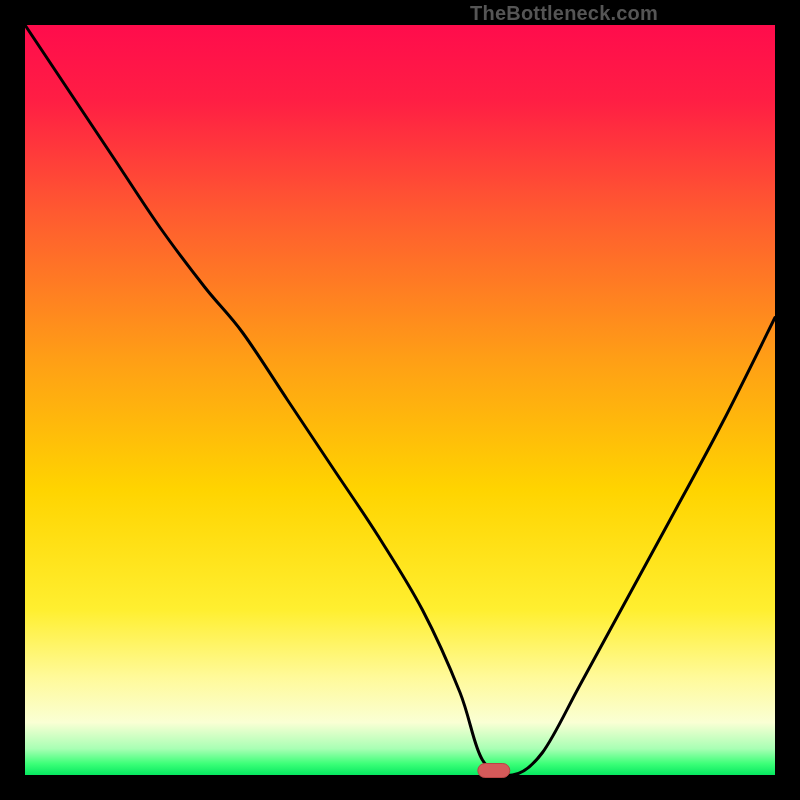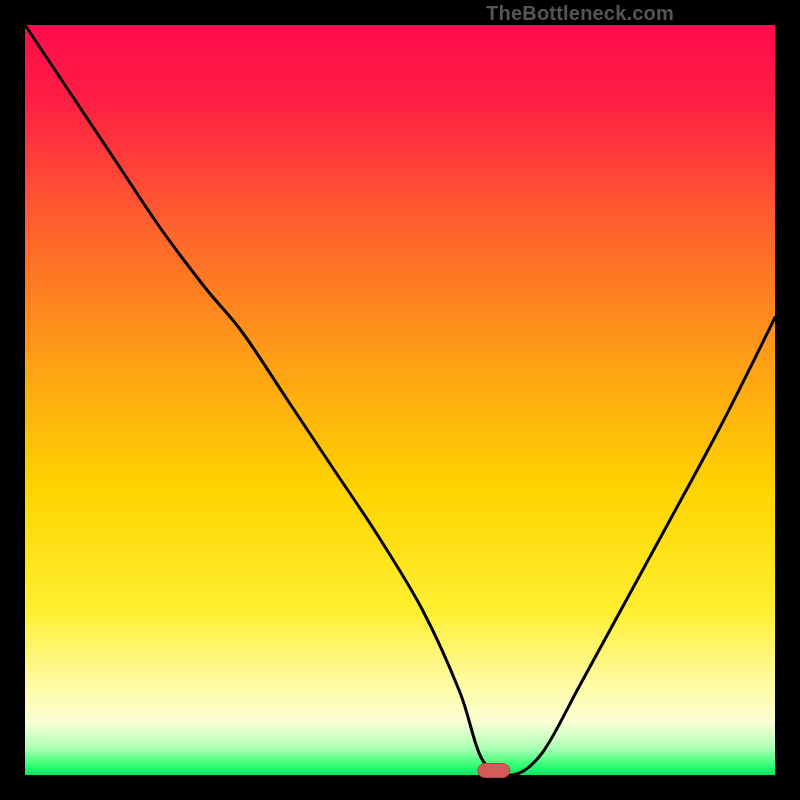--- a/index.html
+++ b/index.html
@@ -8,21 +8,20 @@
     width: 800px;
     height: 800px;
     background: #000;
     overflow: hidden;
     font-family: Arial, Helvetica, sans-serif;
   }
   .container {
     position: relative;
     width: 668px;
     height: 800px;
-    padding-left: 16px;
   }
   .watermark {
     position: absolute;
     top: 2px;
     right: 10px;
     color: #555;
     font-size: 20px;
     font-weight: 600;
     z-index: 10;
     letter-spacing: 0.2px;

